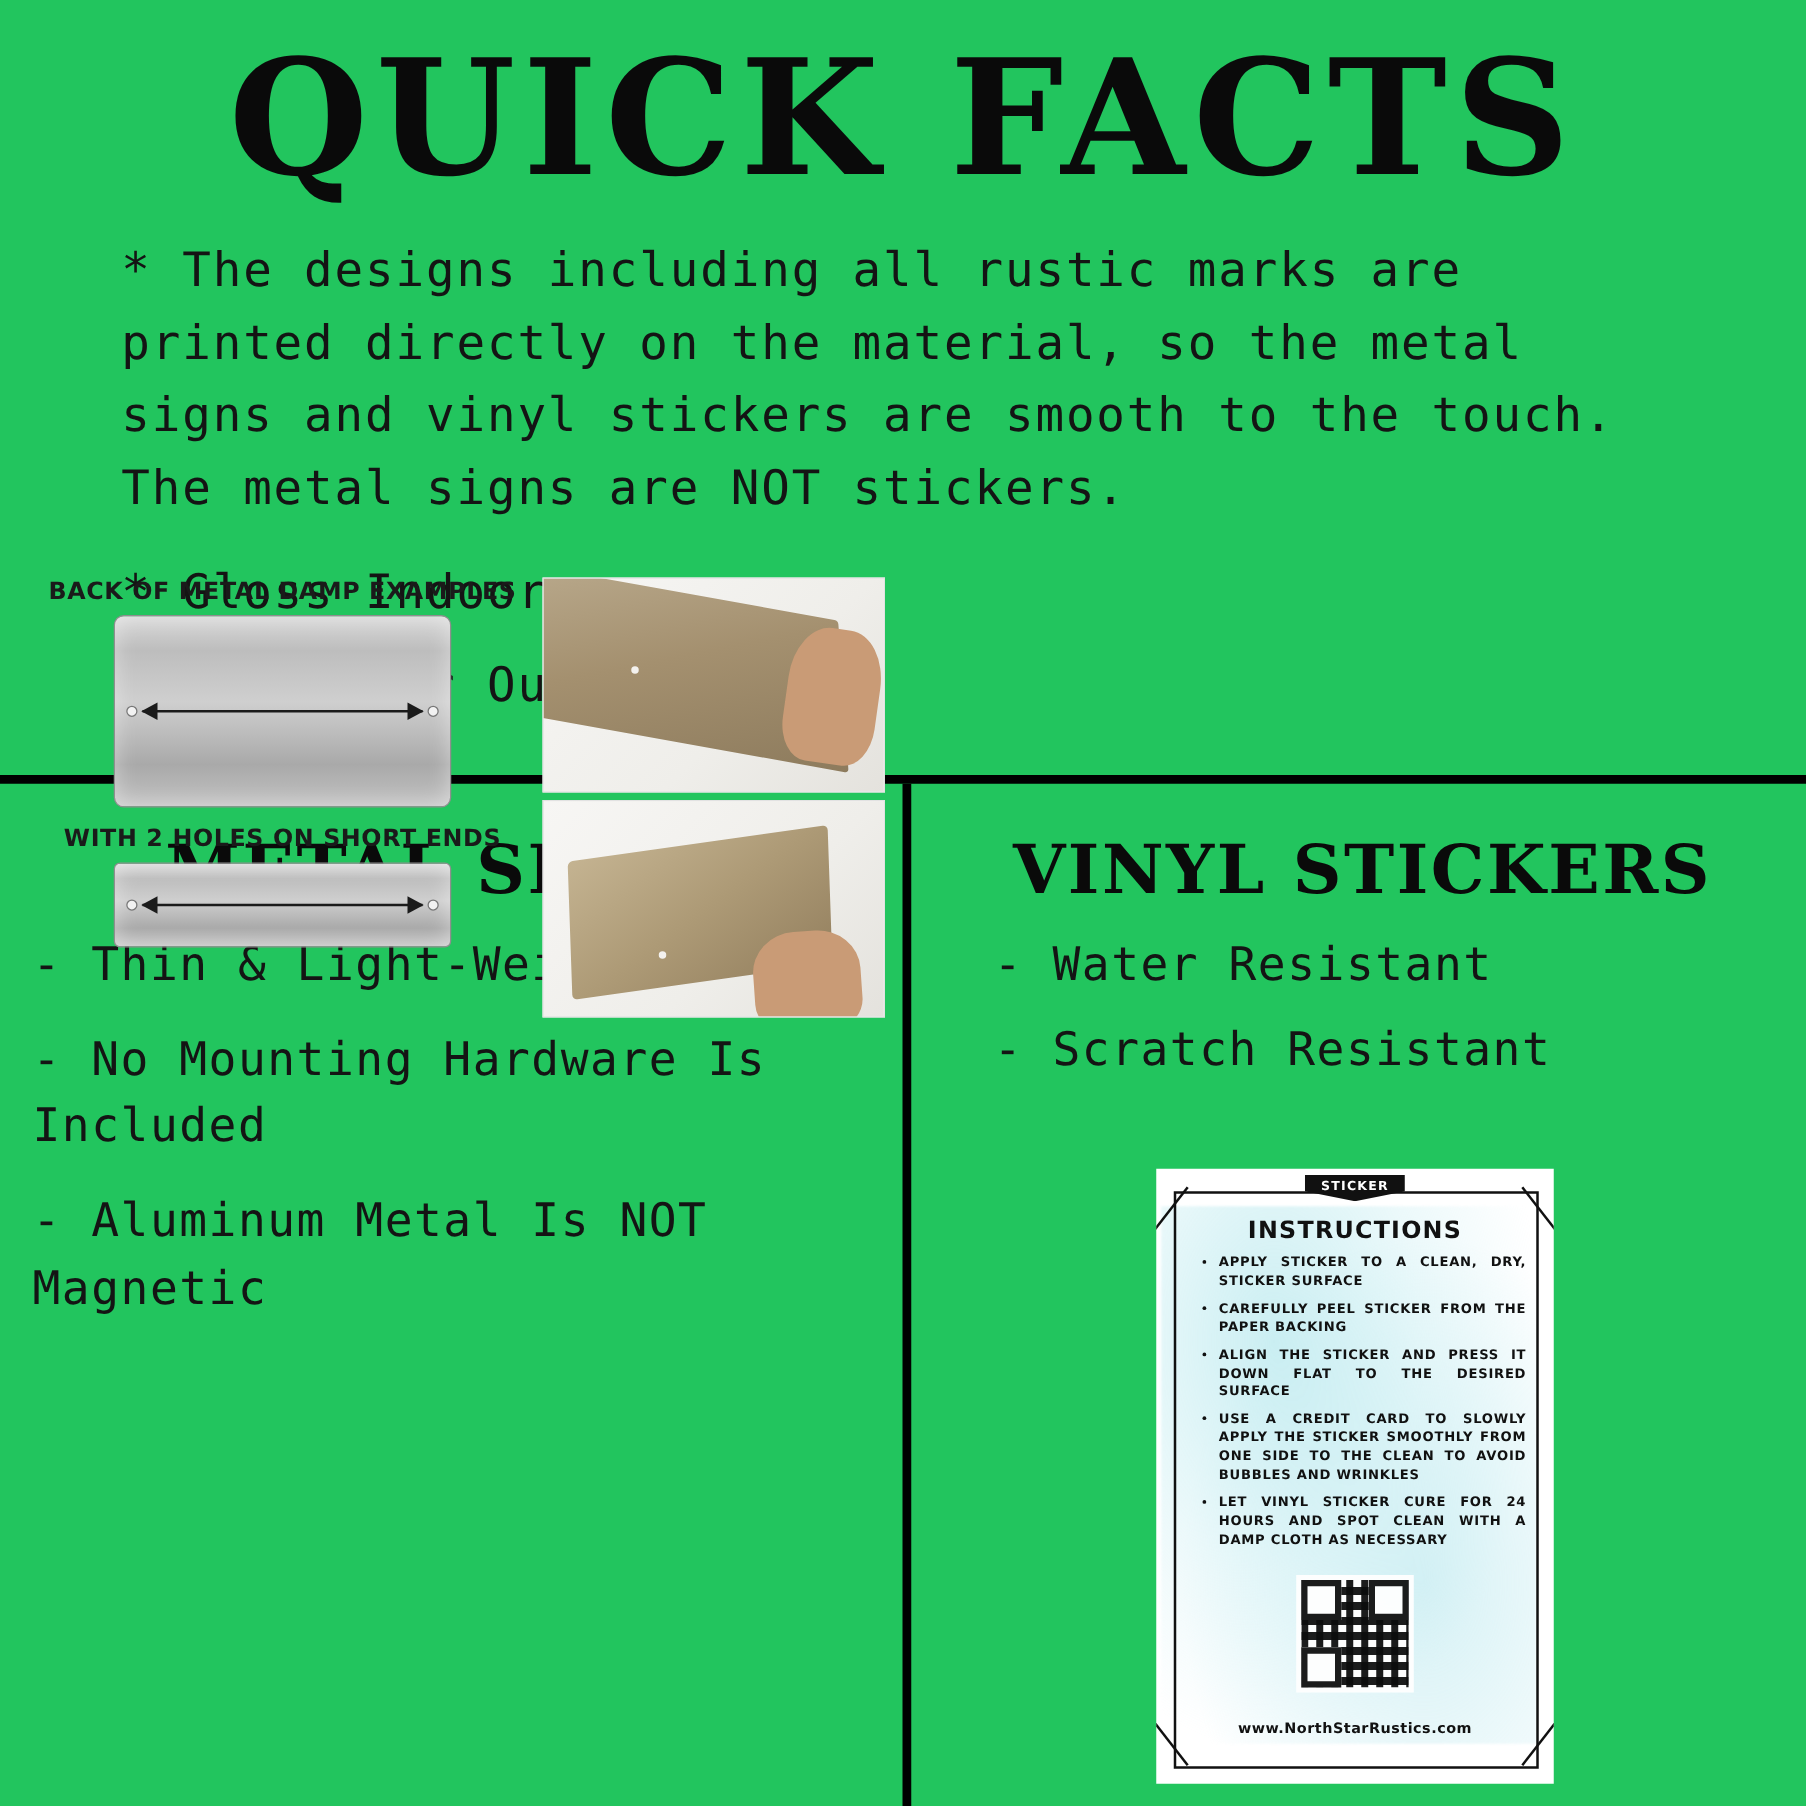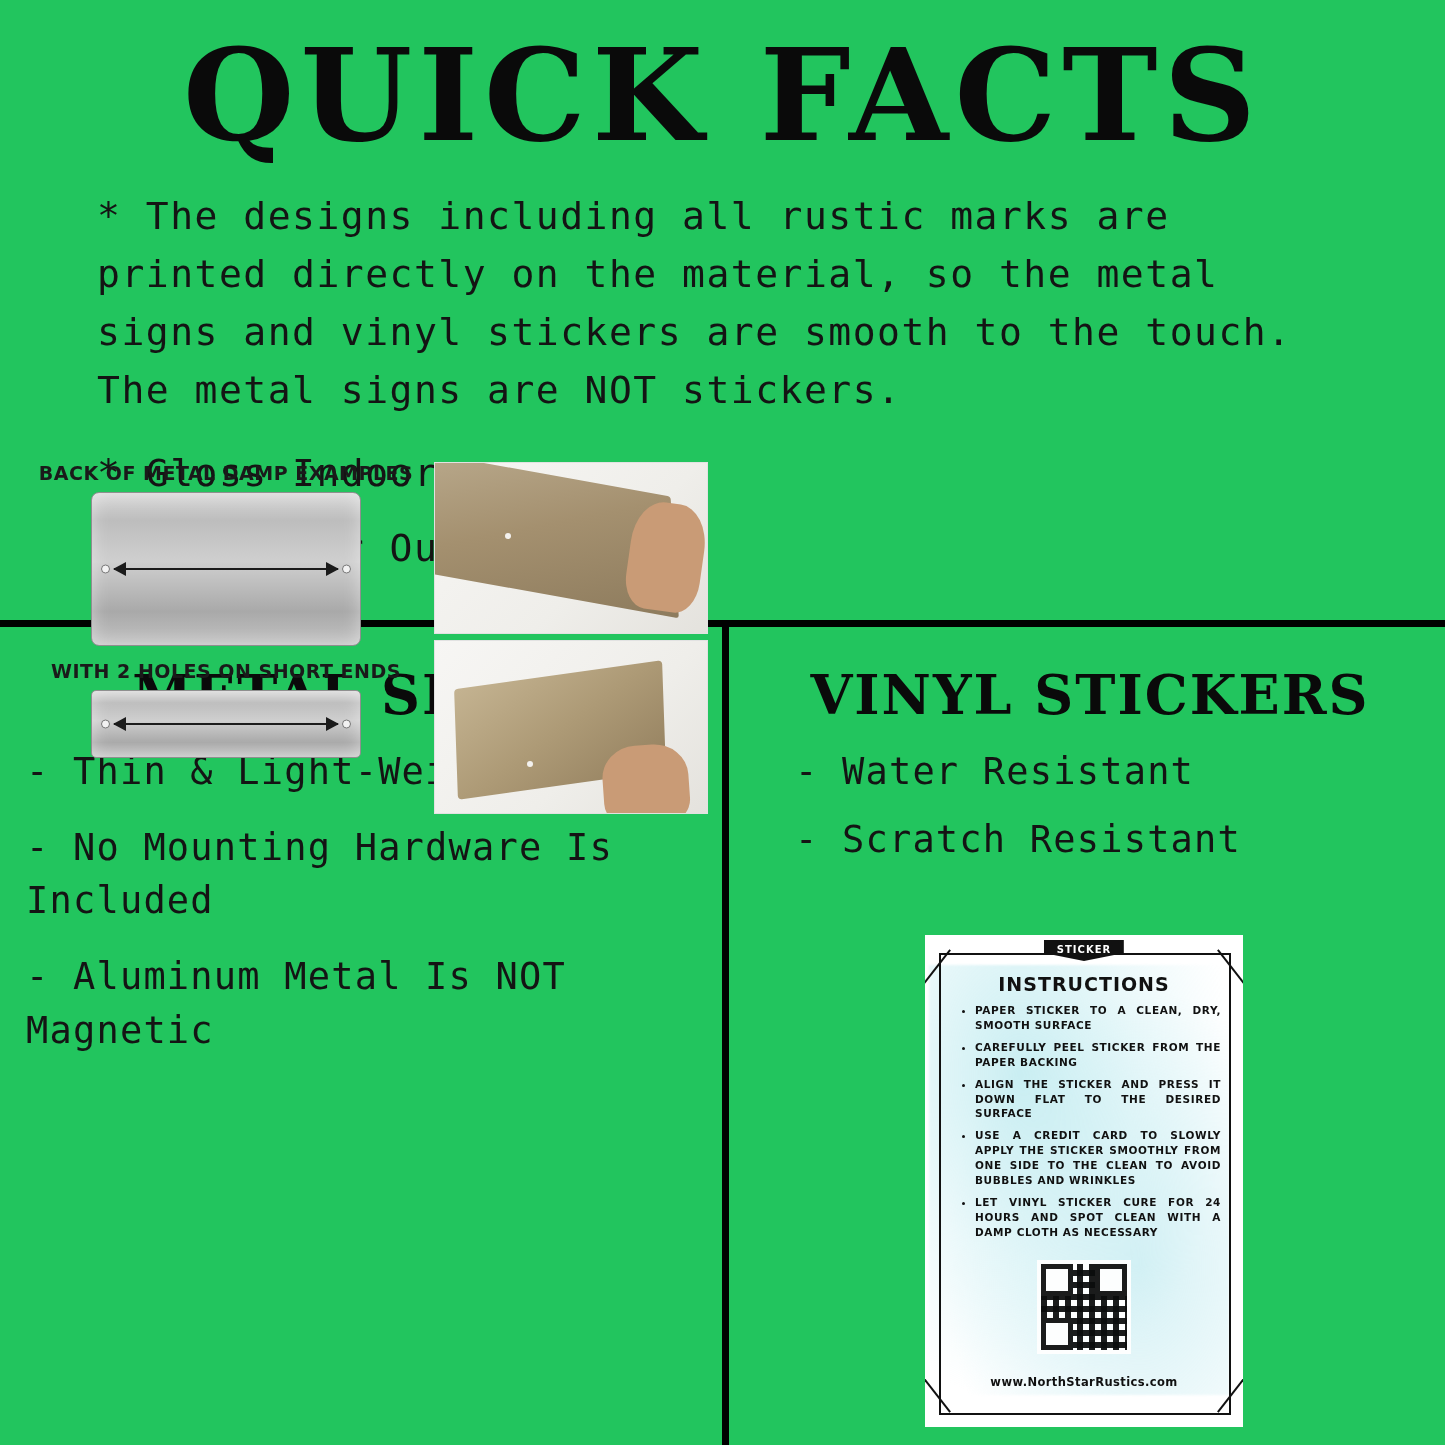--- a/index.html
+++ b/index.html
@@ -406,21 +406,21 @@
     <div class="card-frame"></div>
     <div class="frame-tick" style="left:10px;top:10px;transform:rotate(38deg);"></div>
     <div class="frame-tick" style="right:10px;top:10px;transform:rotate(-38deg);"></div>
     <div class="frame-tick" style="left:10px;bottom:10px;transform:rotate(-38deg);"></div>
     <div class="frame-tick" style="right:10px;bottom:10px;transform:rotate(38deg);"></div>
 
     <div class="tag">STICKER</div>
     <div class="card-title">INSTRUCTIONS</div>
 
     <ul class="card-list">
-      <li>PAPER STICKER TO A CLEAN, DRY, SMOOTH SURFACE</li>
+      <li>APPLY STICKER TO A CLEAN, DRY, STICKER SURFACE</li>
       <li>CAREFULLY PEEL STICKER FROM THE PAPER BACKING</li>
       <li>ALIGN THE STICKER AND PRESS IT DOWN FLAT TO THE DESIRED SURFACE</li>
       <li>USE A CREDIT CARD TO SLOWLY APPLY THE STICKER SMOOTHLY FROM ONE SIDE TO THE CLEAN TO AVOID BUBBLES AND WRINKLES</li>
       <li>LET VINYL STICKER CURE FOR 24 HOURS AND SPOT CLEAN WITH A DAMP CLOTH AS NECESSARY</li>
     </ul>
 
     <div class="qr">
       <span class="qr-b"></span>
     </div>
     <div class="card-url">www.NorthStarRustics.com</div>

